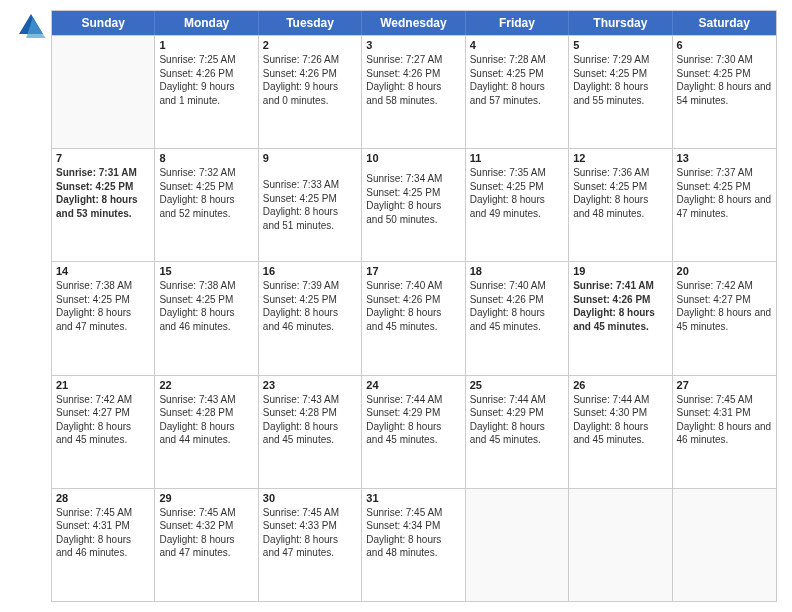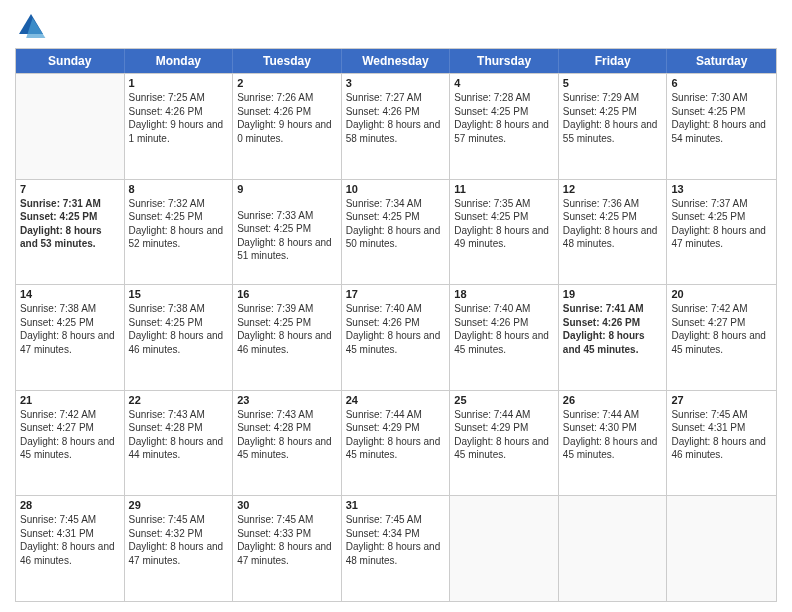--- a/index.html
+++ b/index.html
@@ -8,21 +8,21 @@
       background: #fff;
       width: 792px;
       height: 612px;
       overflow: hidden;
     }
     .page {
       width: 792px;
       height: 612px;
       padding: 10px 15px 10px 15px;
       display: flex;
-      flex-direction: column;
+      flex-direction: row;
     }
     .header {
       display: flex;
       align-items: flex-start;
       justify-content: space-between;
       margin-bottom: 6px;
     }
     .logo {
       display: flex;
       align-items: center;
@@ -127,22 +127,22 @@
       <div class="subtitle"></div>
     </div>
   </div>
 
   <div class="calendar">
     <div class="cal-header-row" id="cal-header">
         <div class="cal-header-cell">Sunday</div>
         <div class="cal-header-cell">Monday</div>
         <div class="cal-header-cell">Tuesday</div>
         <div class="cal-header-cell">Wednesday</div>
+        <div class="cal-header-cell">Friday</div>
         <div class="cal-header-cell">Thursday</div>
-        <div class="cal-header-cell">Friday</div>
         <div class="cal-header-cell">Saturday</div>
       </div>
     <div class="cal-body" id="cal-body">
         <div class="cal-row">
           <div class="cal-cell empty"></div>
           <div class="cal-cell">
             <div class="cell-day">1</div>
             <div class="cell-info" style="white-space: pre-line;">Sunrise: 7:25 AM
 Sunset: 4:26 PM
 Daylight: 9 hours and 1 minute.</div>
@@ -192,21 +192,21 @@
 Daylight: 8 hours and 52 minutes.</div>
           </div>
           <div class="cal-cell">
             <div class="cell-day">9</div>
             <div class="cell-info" style="white-space: pre-line; margin-top: 12px;">Sunrise: 7:33 AM
 Sunset: 4:25 PM
 Daylight: 8 hours and 51 minutes.</div>
           </div>
           <div class="cal-cell">
             <div class="cell-day">10</div>
-            <div class="cell-info" style="white-space: pre-line;">Sunrise: 7:34 AM
+            <div class="cell-info" style="white-space: pre-line; margin-top: 6px;">Sunrise: 7:34 AM
 Sunset: 4:25 PM
 Daylight: 8 hours and 50 minutes.</div>
           </div>
           <div class="cal-cell">
             <div class="cell-day">11</div>
             <div class="cell-info" style="white-space: pre-line;">Sunrise: 7:35 AM
 Sunset: 4:25 PM
 Daylight: 8 hours and 49 minutes.</div>
           </div>
           <div class="cal-cell">

